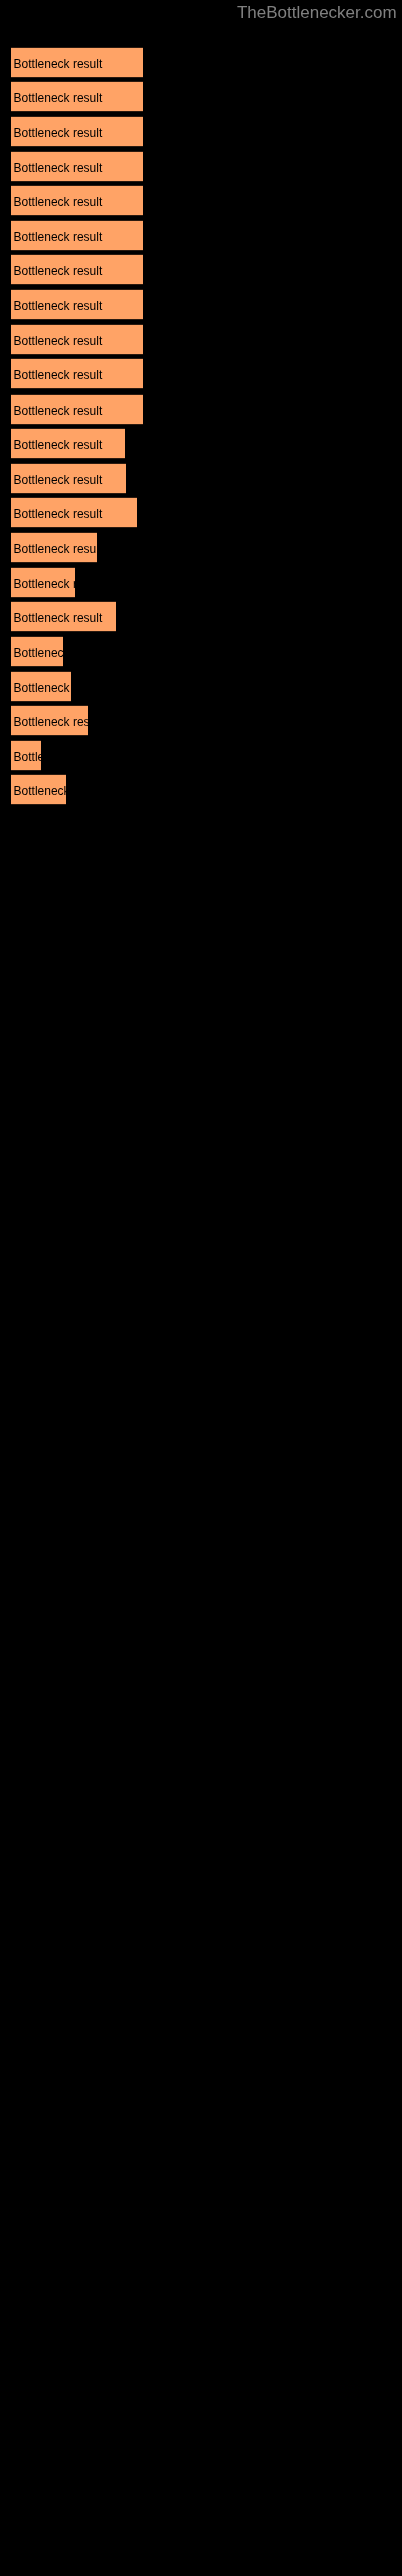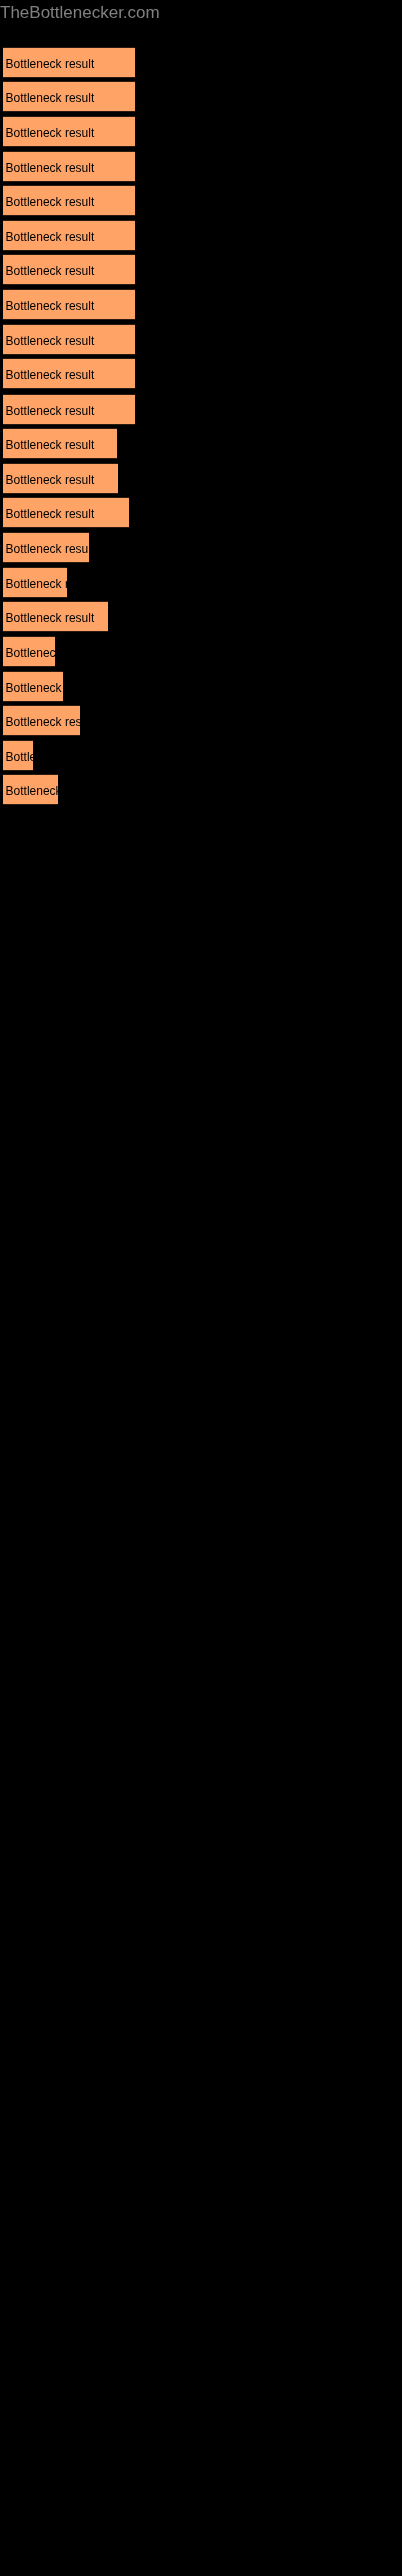--- a/index.html
+++ b/index.html
@@ -6,40 +6,40 @@
   body{
     width:403px;height:2576px;
     background:#000000;
     font-family:"Liberation Sans",sans-serif;
     overflow:hidden;
     position:relative;
   }
   #site-title{
     position:absolute;
     top:1.6px;left:0;right:6.4px;
-    text-align:left;
+    text-align:right;
     color:#808080;
     font-size:17px;
     line-height:21px;
     letter-spacing:0px;
     white-space:nowrap;
   }
   #chart{
     position:absolute;
     top:0;left:0;
     width:403px;height:2576px;
   }
   .bar-row{
     position:absolute;
     left:3.2px;
     height:31px;
   }
   .bar{
     position:absolute;
-    top:0;left:0;
+    top:0;left:8px;
     height:100%;
     box-sizing:border-box;
     background:#FFA366;
     border-top:1.6px solid #2b1a0f;
     border-bottom:0.8px solid #2b1a0f;
     overflow:hidden;
   }
   .bar-label{
     position:absolute;
     top:0;left:2.4px;

